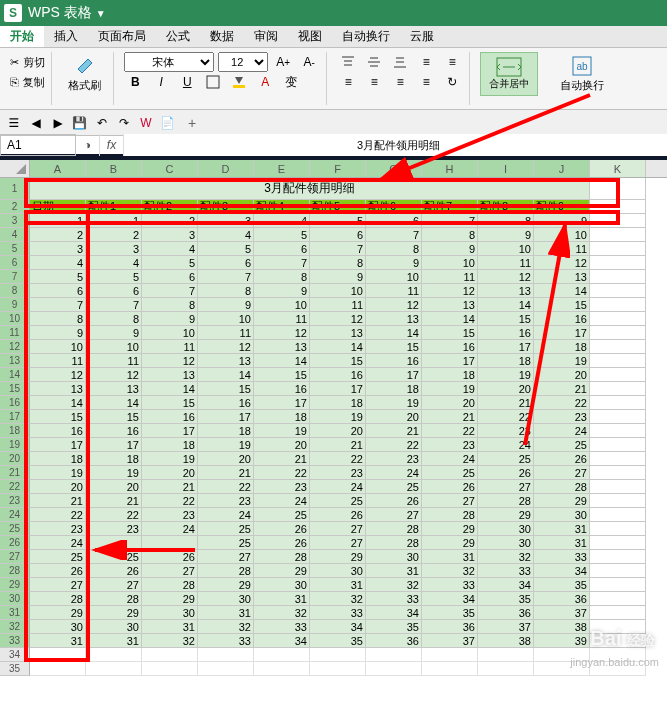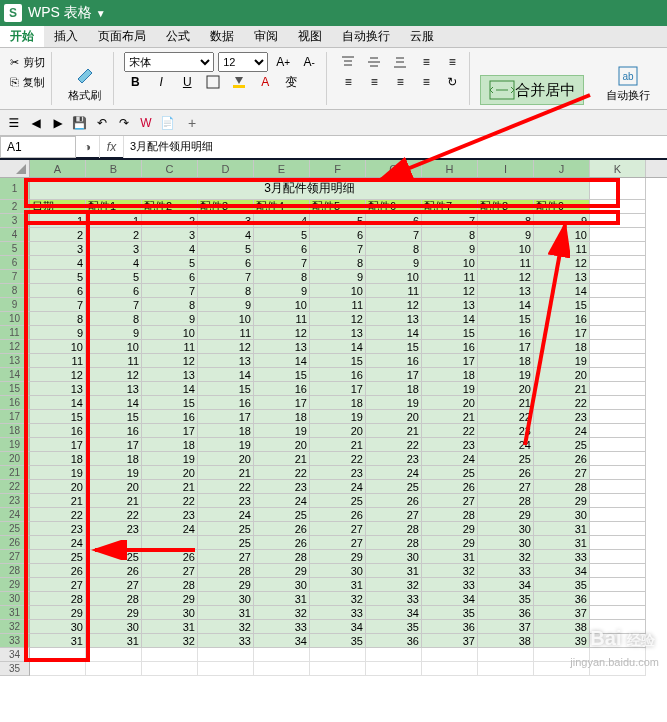--- a/index.html
+++ b/index.html
@@ -39,61 +39,61 @@
     display:flex; background:#f5f5f5; height:62px;
     border-bottom:1px solid #c0c0c0;
     padding:4px;
     gap:4px;
   }
   .ribbon-group {
     display:flex; flex-direction:column;
     border-right:1px solid #d0d0d0;
     padding:0 6px;
   }
-  .ribbon-group.v { align-items:center; justify-content:flex-end; }
+  .ribbon-group.v { align-items:center; justify-content:flex-start; }
   .rbtn-big {
     display:flex; flex-direction:column; align-items:center;
     justify-content:center; padding:2px 6px;
     font-size:11px;
   }
   .rbtn-big .ic { width:24px; height:24px; display:flex; align-items:center; justify-content:center;}
   .rbtn-row { display:flex; align-items:center; gap:4px; font-size:11px; height:20px;}
-  select, input[type=text]{ font-size:11px; }
+  select, input[type=text]{ font-size:11px;text-align:center; }
   .font-select { width:90px; height:20px; }
   .size-select { width:50px; height:20px; }
   .toolbtn {
     width:22px; height:20px; border:1px solid transparent;
     display:flex; align-items:center; justify-content:center;
     font-size:12px;
   }
   .merge-cell-btn {
     background:#c8e6c8; border:1px solid #8ec58e;
-    display:flex; flex-direction:row; align-items:center;
-    padding:4px 8px; font-size:15px;
+    display:flex; flex-direction:column; align-items:center;
+    padding:4px 8px; font-size:10px;
   }
   
   .doctabs {
     display:flex; align-items:center; height:26px;
     background:#f0f0f0; border-bottom:1px solid #c0c0c0;
     padding-left:4px; gap:2px;
   }
   .icon-row { display:flex; gap:2px; }
   .small-ic { width:20px; height:20px; display:flex; align-items:center; justify-content:center;}
   .doctab {
     display:flex; align-items:center; gap:4px;
     background:#e8e8e8; padding:3px 8px;
     border:1px solid #c0c0c0; border-bottom:none;
     border-radius:3px 3px 0 0; font-size:11px;
   }
   .doctab .green-sq{ width:12px;height:12px;background:#3cb371;border-radius:2px;}
   .doctab .close{ font-size:12px; color:#888;}
   
   .formulabar{
     display:flex; align-items:center; height:24px;
-    border-bottom:3px solid #0f172a;
+    border-bottom:6px solid #0f172a;
   }
   .namebox{
     width:76px; height:22px; border:1px solid #c0c0c0;
     display:flex; align-items:center; padding-left:6px;
   }
   .fx-btn{ width:24px; height:22px; display:flex; align-items:center; justify-content:center;
     font-style:italic; color:#555; border-right:1px solid #ddd;}
   .fx-input{ flex:1; height:22px; border:none; outline:none; padding-left:6px;}
   
   .grid-wrap{ position:relative; }
@@ -125,21 +125,21 @@
   }
   .rowhead.shaded{ background:#a8d8a8; }
   .cell{
     width:56px; border-right:1px solid #c8c8c8;
     border-bottom:1px solid #c8c8c8;
     display:flex; align-items:center;
     font-size:11px; padding:0 2px;
     background:#d8ecd8;
   }
   .cell.num{ justify-content:flex-end;}
-  .cell.hdr{ justify-content:flex-start; background:#bef264;}
+  .cell.hdr{ justify-content:flex-start; background:#84cc16;}
   .merged-title{
     position:absolute; left:30px; top:0;
     width:560px; height:22px;
     background:#d8ecd8;
     border-right:1px solid #c8c8c8;
     border-bottom:1px solid #c8c8c8;
     display:flex; align-items:center; justify-content:center;
     font-size:12px;
   }
   .row.title{ height:22px; }

